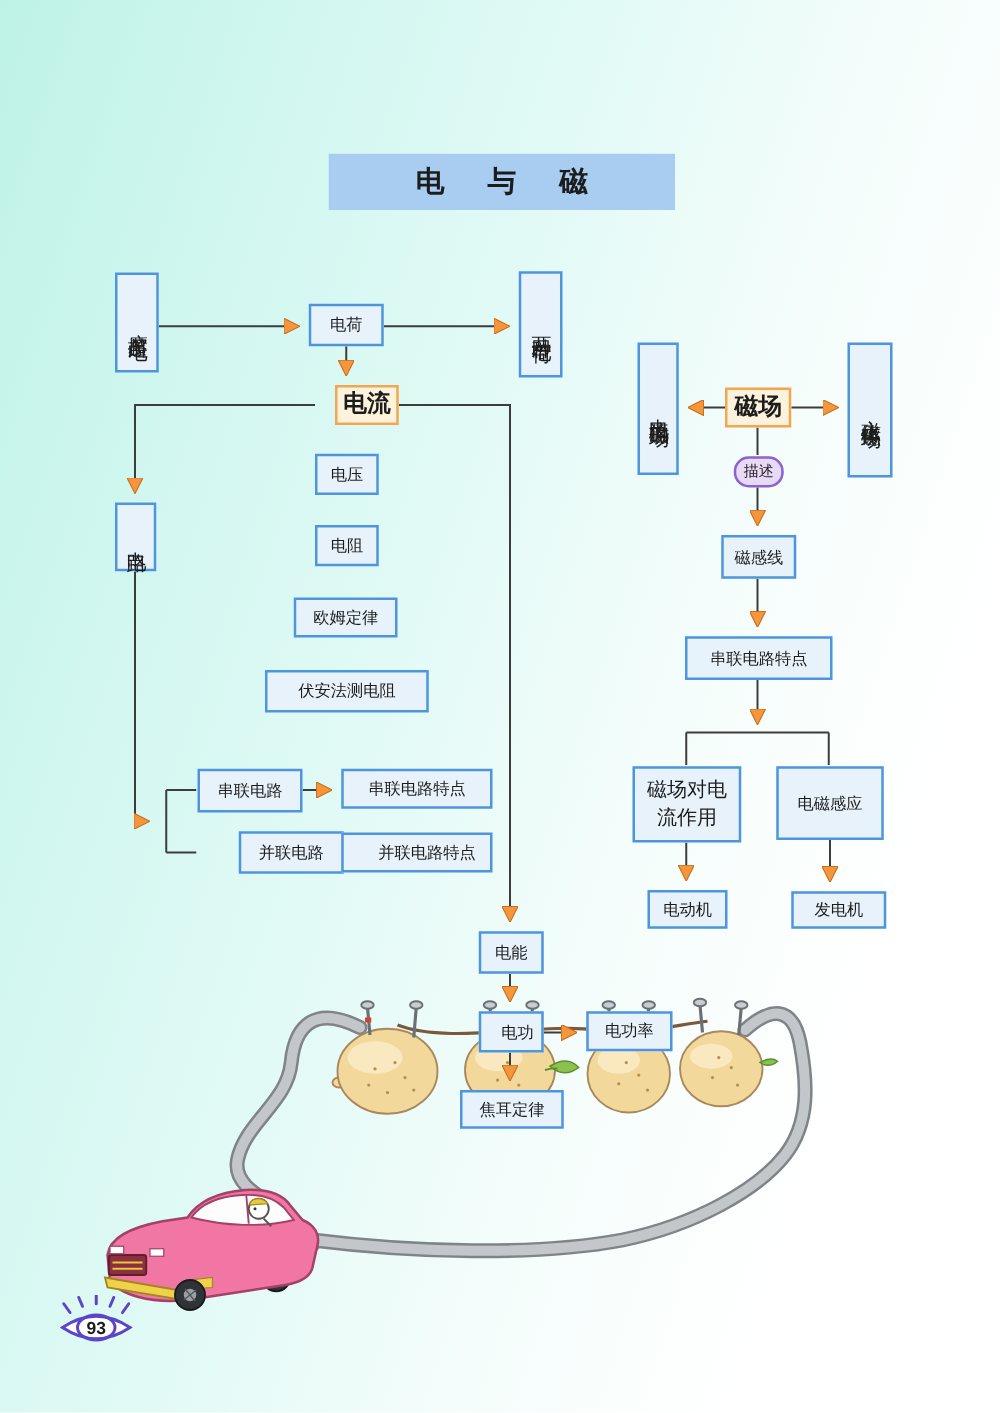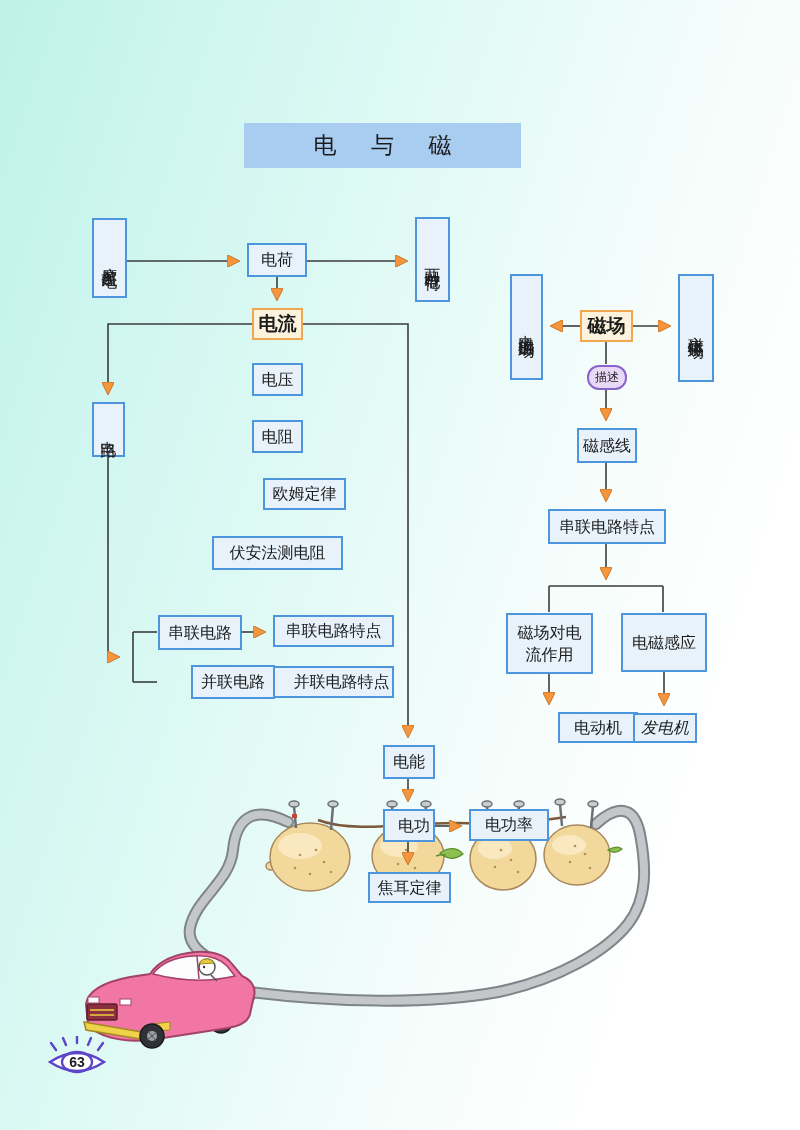--- a/index.html
+++ b/index.html
@@ -9,32 +9,32 @@
   }
   .page{
     position:relative;
     width:800px;height:1130px;
     margin:0 auto;
     overflow:hidden;
     background:linear-gradient(108deg,#bef2e7 0%,#d2f7f0 22%,#e2faf6 42%,#f4fdfb 62%,#ffffff 82%,#ffffff 100%);
   }
   .layer{position:absolute;left:0;top:0;}
   .title-banner{
-    position:absolute;left:244px;top:123px;width:277px;height:45px;
+    position:absolute;left:263px;top:123px;width:277px;height:45px;
     background:#a9cdf1;
     display:flex;align-items:center;justify-content:center;
     font-family:"Liberation Sans","DejaVu Sans",sans-serif;
-    font-weight:normal;font-size:23px;color:#1c1c1c;letter-spacing:14px;
+    font-weight:bold;font-size:23px;color:#1c1c1c;letter-spacing:14px;
     text-indent:14px;
   }
   .node{
     position:absolute;box-sizing:border-box;
     display:flex;align-items:center;justify-content:center;
     background:#e7f2fb;border:2px solid #4d96dd;
-    font-size:16px;color:#1c1c1c;line-height:1.35;
+    font-size:13px;color:#1c1c1c;line-height:1.35;
     text-align:center;
   }
   .node.vert{
     writing-mode:vertical-rl;text-orientation:upright;
     font-size:16px;letter-spacing:2px;
   }
   .node.key{
     background:#fdf3dd;border:2px solid #f0a752;
     font-family:"Liberation Sans","DejaVu Sans",sans-serif;
     font-weight:bold;font-size:19px;
@@ -204,55 +204,55 @@
       <path d="M549,674 V703" marker-end="url(#arrow)"></path>
       <path d="M664,672 V704" marker-end="url(#arrow)"></path>
     </g>
   </svg>
 
   <div class="title-banner">电 与 磁</div>
 
   <div class="node vert" style="left:92px;top:218px;width:35px;height:80px;">摩擦起电</div>
   <div class="node" style="left:247px;top:243px;width:60px;height:34px;">电荷</div>
   <div class="node vert" style="left:415px;top:217px;width:35px;height:85px;">两种电荷</div>
-  <div class="node key" style="left:252px;top:308px;width:51px;height:32px;">电流</div>
+  <div class="node key" style="left:268px;top:308px;width:51px;height:32px;">电流</div>
   <div class="node vert" style="left:92px;top:402px;width:33px;height:55px;">电路</div>
   <div class="node" style="left:252px;top:363px;width:51px;height:33px;">电压</div>
   <div class="node" style="left:252px;top:420px;width:51px;height:33px;">电阻</div>
-  <div class="node" style="left:235px;top:478px;width:83px;height:32px;margin-left:28px;">欧姆定律</div>
+  <div class="node" style="left:235px;top:478px;width:83px;height:32px;">欧姆定律</div>
   <div class="node" style="left:212px;top:536px;width:131px;height:34px;">伏安法测电阻</div>
   <div class="node" style="left:158px;top:615px;width:84px;height:35px;">串联电路</div>
   <div class="node" style="left:273px;top:615px;width:121px;height:32px;">串联电路特点</div>
   <div class="node" style="left:158px;top:665px;width:84px;height:34px;margin-left:33px;">并联电路</div>
   <div class="node" style="left:273px;top:666px;width:121px;height:32px;padding-left:16px;">并联电路特点</div>
 
   <div class="node vert" style="left:510px;top:274px;width:33px;height:106px;">电流的磁场</div>
   <div class="node key" style="left:580px;top:310px;width:53px;height:32px;">磁场</div>
   <div class="node vert" style="left:678px;top:274px;width:36px;height:108px;">永磁体磁场</div>
   <div class="node tag" style="left:587px;top:365px;width:40px;height:25px;border-radius:12px;">描述</div>
   <div class="node" style="left:577px;top:428px;width:60px;height:35px;">磁感线</div>
   <div class="node" style="left:548px;top:509px;width:118px;height:35px;">串联电路特点</div>
   <div class="node" style="left:621px;top:613px;width:86px;height:59px;">电磁感应</div>
   <div class="node wrap2" style="left:506px;top:613px;width:87px;height:61px;">磁场对电流作用</div>
-  <div class="node" style="left:518px;top:712px;width:80px;height:31px;margin-left:40px;">电动机</div>
-  <div class="node" style="left:633px;top:713px;width:64px;height:30px;font-style:italic;">发电机</div>
+  <div class="node" style="left:518px;top:712px;width:64px;height:31px;">电动机</div>
+  <div class="node" style="left:633px;top:713px;width:76px;height:30px;">发电机</div>
 
   <div class="node" style="left:383px;top:745px;width:52px;height:34px;">电能</div>
   <div class="node" style="left:383px;top:809px;width:52px;height:33px;padding-left:10px;">电功</div>
-  <div class="node" style="left:469px;top:809px;width:80px;height:32px;">电功率</div>
+  <div class="node" style="left:469px;top:809px;width:69px;height:32px;">电功率</div>
   <div class="node" style="left:368px;top:872px;width:83px;height:31px;">焦耳定律</div>
 
   <div class="eye">
     <svg width="62" height="48" viewBox="0 0 62 48">
       <g stroke="#5b45c8" stroke-width="2.4" fill="none" stroke-linecap="round">
         <line x1="10" y1="14" x2="5" y2="7"></line>
         <line x1="20" y1="9" x2="17" y2="2"></line>
         <line x1="31" y1="7" x2="31" y2="0"></line>
         <line x1="42" y1="9" x2="45" y2="2"></line>
         <line x1="52" y1="14" x2="57" y2="7"></line>
         <path d="M4,26 Q31,8 58,26 Q31,44 4,26 Z" fill="#ffffff"></path>
         <ellipse cx="31" cy="26" rx="15" ry="10"></ellipse>
       </g>
     </svg>
-    <span class="num">63</span>
+    <span class="num">93</span>
   </div>
 
 </div>
 
 </body></html>

